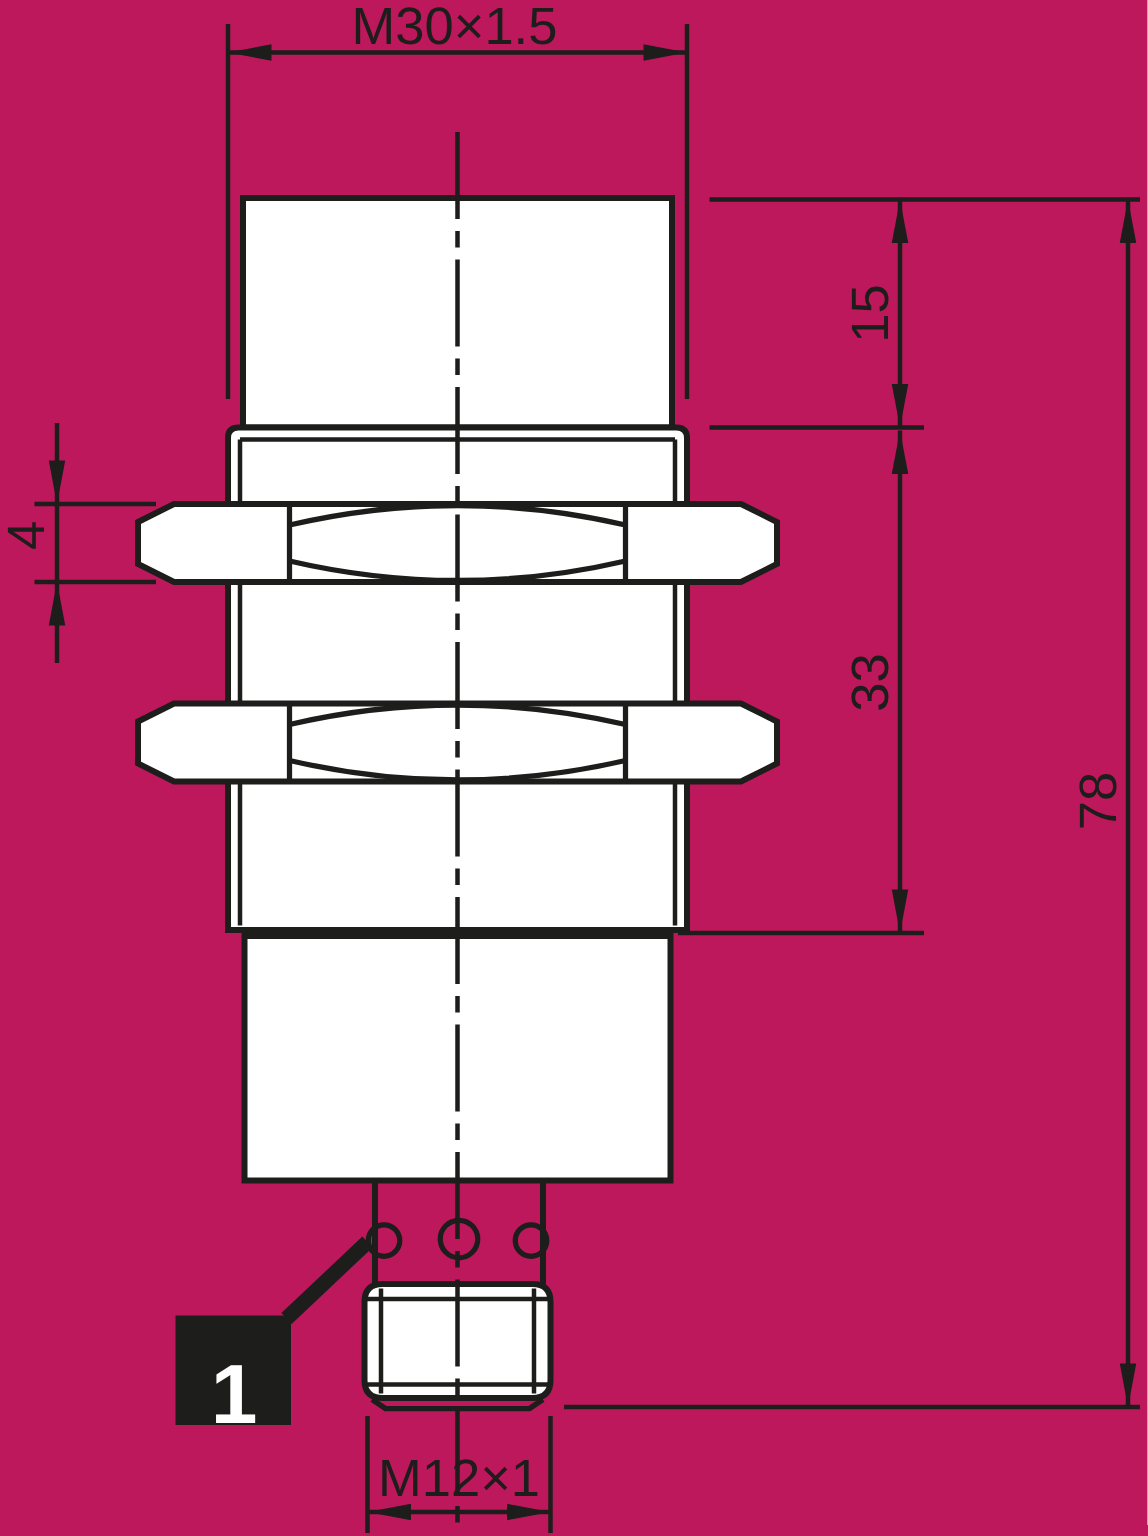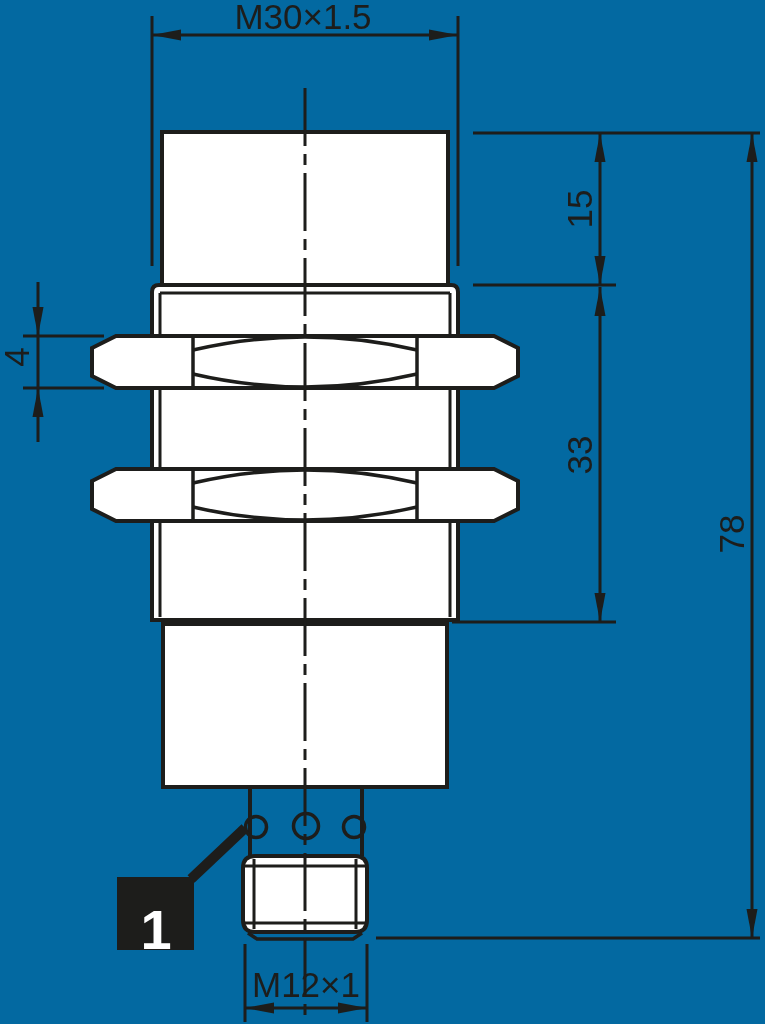--- a/index.html
+++ b/index.html
@@ -8,21 +8,21 @@
     background: #ffffff;
     width: 765px;
     height: 1024px;
     overflow: hidden;
     font-family: "Liberation Sans", sans-serif;
   }
   .stage {
     position: relative;
     width: 765px;
     height: 1024px;
-    background: #0369a1;
+    background: #be185d;
   }
   svg { display: block; }
   .dim-text {
     font-family: "Liberation Sans", sans-serif;
     font-size: 35px;
     fill: #1d1d1b;
   }
   .callout-text {
     font-family: "Liberation Sans", sans-serif;
     font-size: 56px;

